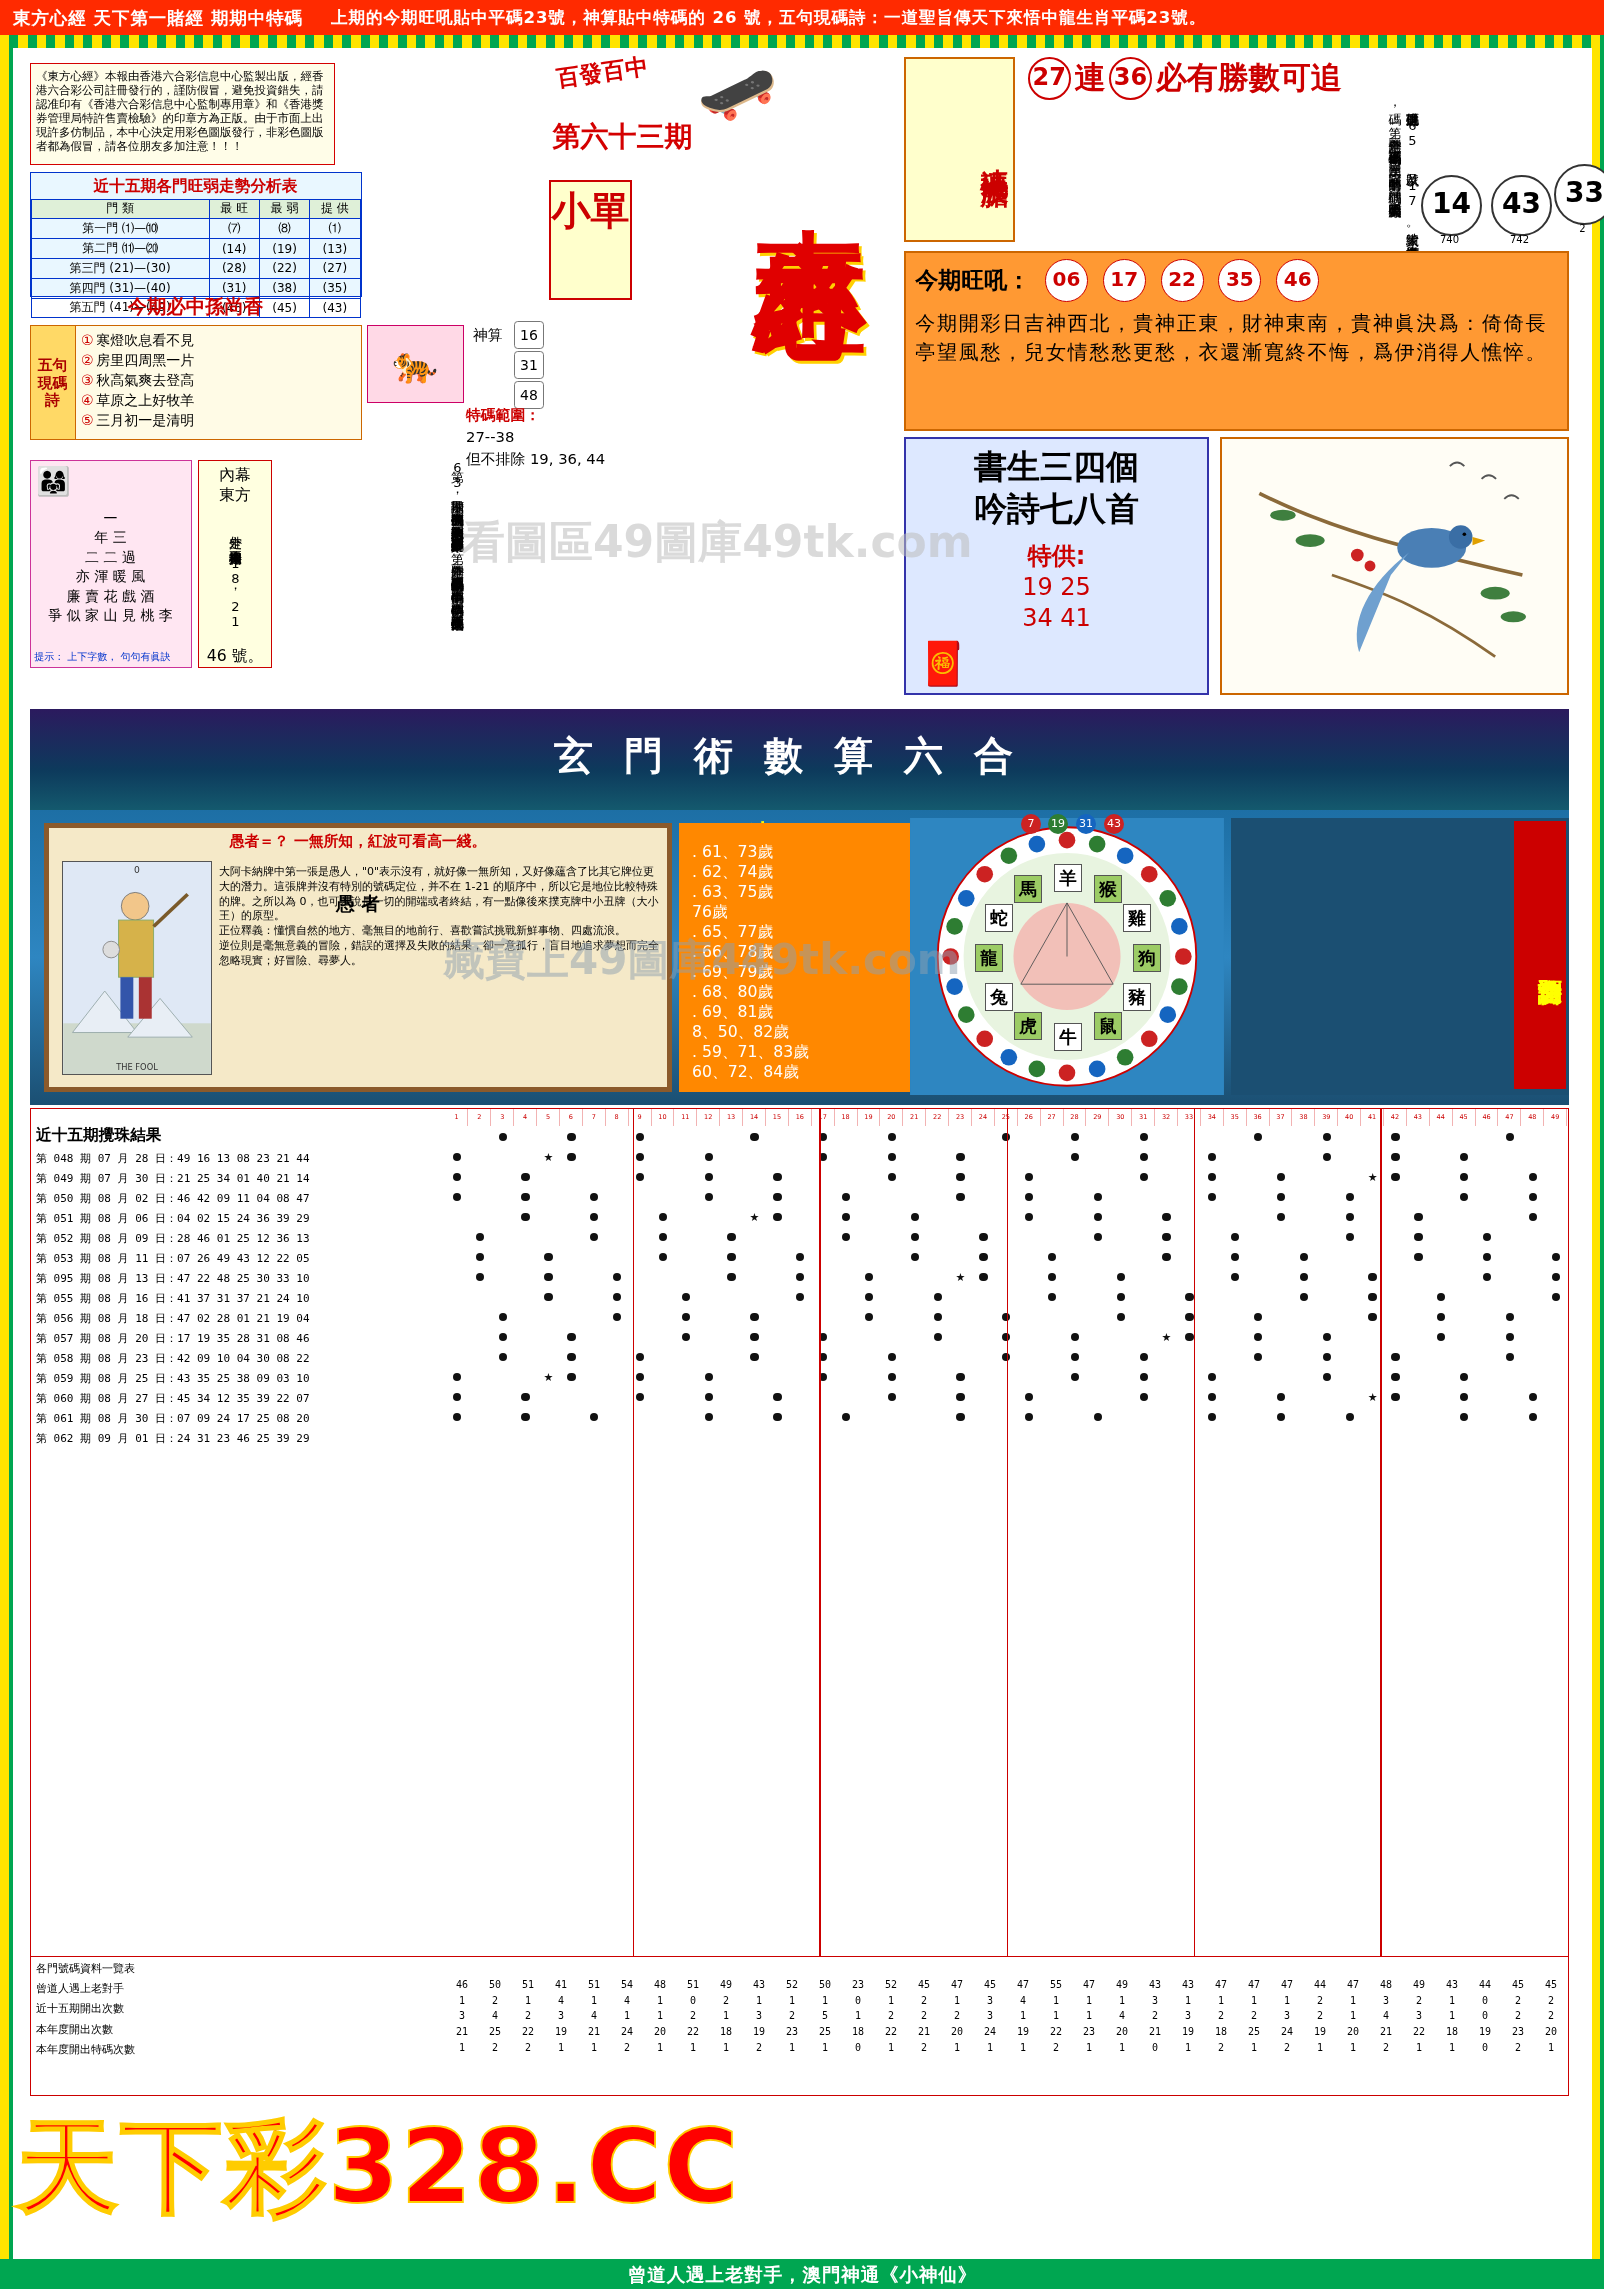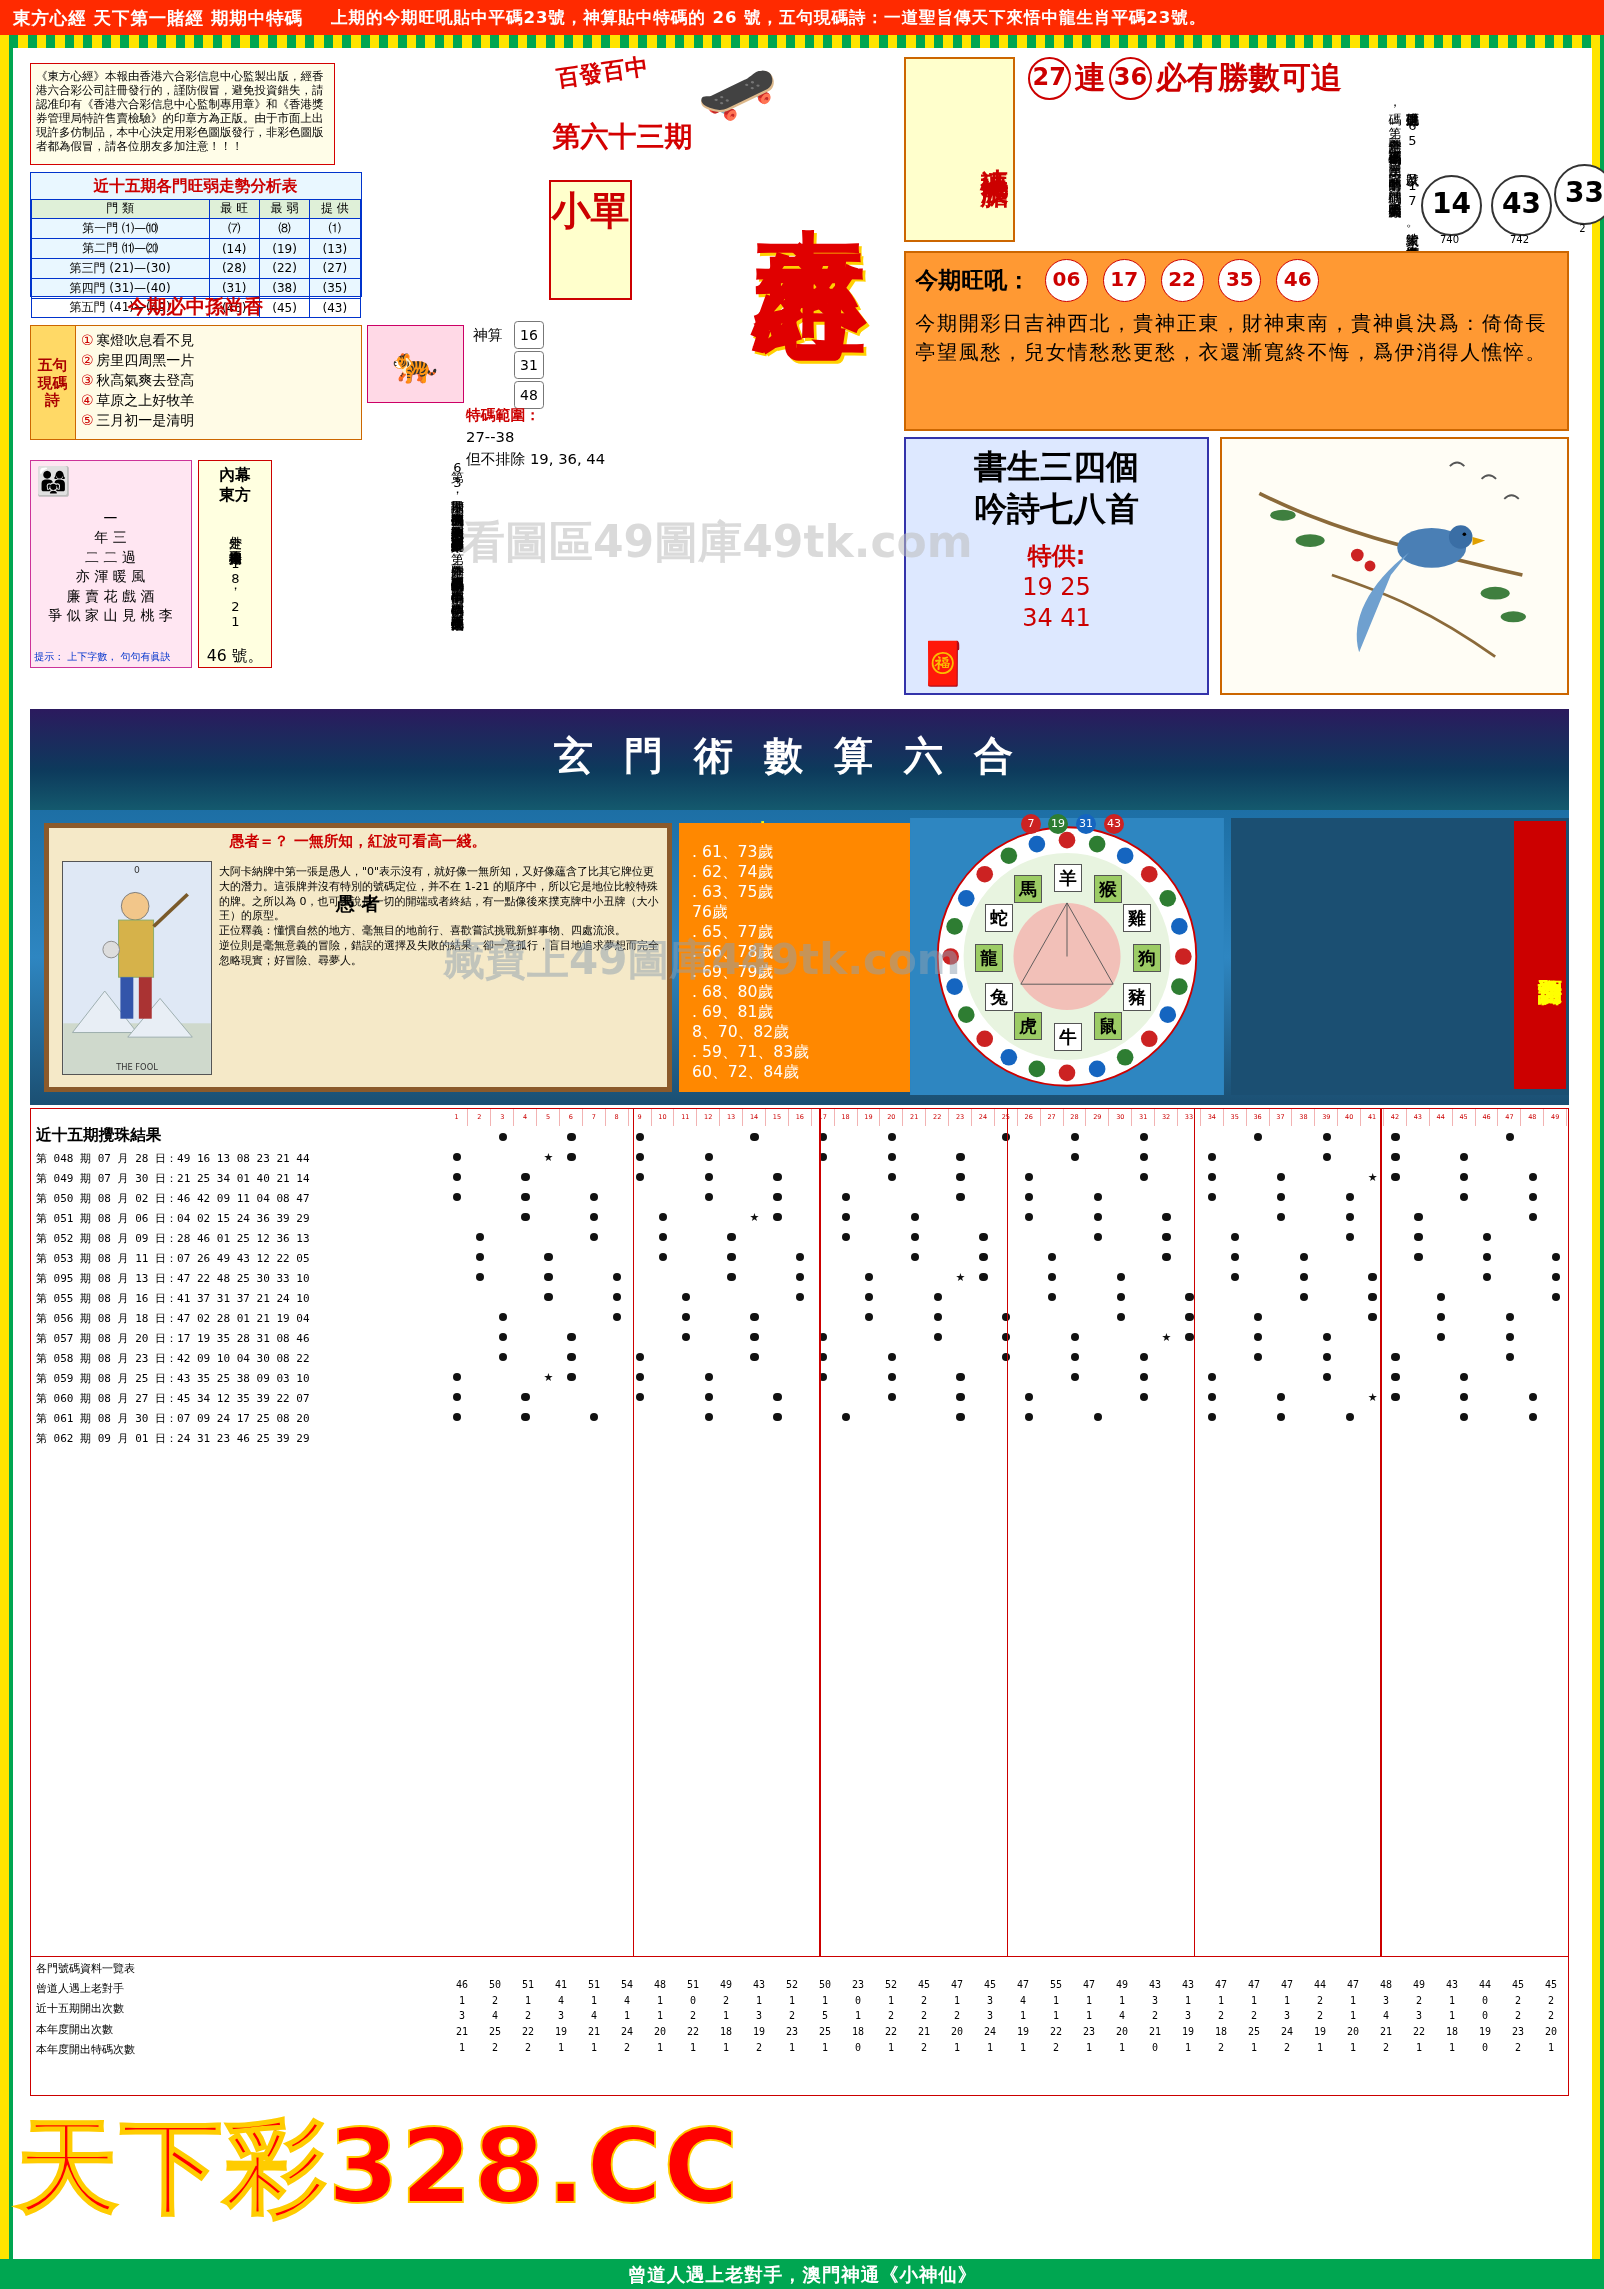--- a/index.html
+++ b/index.html
@@ -445,21 +445,21 @@
         <div>亦 渾 暖 風</div>
         <div>廉 賣 花 戲 酒</div>
         <div>爭 似 家 山 見 桃 李</div>
       </div>
     <div class="hint">提示：
 上下字數，
 句句有眞訣</div>
   </div>
 
   <div class="box" id="neimu">
-    <div style="white-space:pre-line;font-weight:bold;">內幕
+    <div style="white-space:pre-line;font-weight:normal;">內幕
 東方</div>
     <div class="vtext">外走空  根據今期透料要捧 18，21</div>
     <div>46 號。</div>
   </div>
 
   <div class="box" id="vpara">第63期攪珠顯示，今次開的號碼沒有偏向：故總走勢明顯偏向大門，最旺的第三門中到第五門有中到一個平碼，第一，二門意外走空，今期的第三門中到一個特碼以及三個平碼，第二門中有中一個平碼，第四門有中一個特碼，次之第五門比較旺有中二個平碼</div>
 
   <div class="box" id="baifa">百發百中</div>
   <div class="box" id="issue">第六十三期</div>
   <div class="box" id="xiaodan">小單</div>
@@ -560,21 +560,21 @@
   <div class="box" id="ages">
       <div>. 61、73歲</div>
       <div>. 62、74歲</div>
       <div>. 63、75歲</div>
       <div>76歲</div>
       <div>. 65、77歲</div>
       <div>. 66、78歲</div>
       <div>. 69、79歲</div>
       <div>. 68、80歲</div>
       <div>. 69、81歲</div>
-      <div>8、70、82歲</div>
+      <div>8、50、82歲</div>
       <div>. 59、71、83歲</div>
       <div>60、72、84歲</div>
     </div>
 
   <div class="box" id="wheel">
     <svg width="314" height="277" viewBox="0 0 340 300">
       <rect width="340" height="300" fill="#2e86c1"></rect>
       <circle cx="170" cy="150" r="140" fill="#ffffff" stroke="#cc0000" stroke-width="2"></circle>
       <circle cx="170" cy="150" r="112" fill="#e8f4e0"></circle>
       <circle cx="170" cy="150" r="58" fill="#f2c0b8"></circle>

